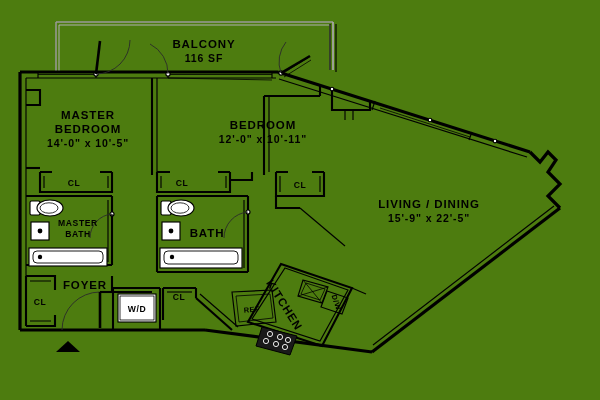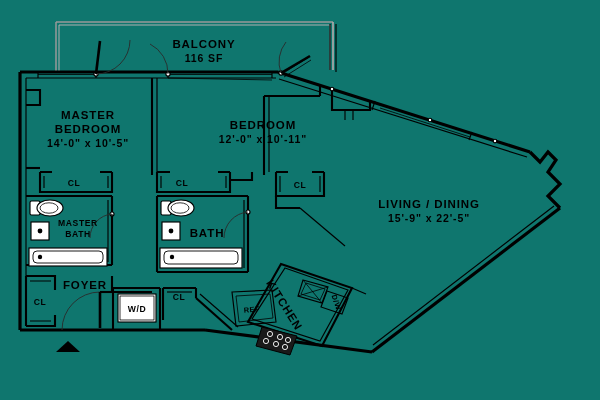--- a/index.html
+++ b/index.html
@@ -7,21 +7,21 @@
     padding: 0;
     background: #ffffff;
   }
   body {
     font-family: "Liberation Sans", sans-serif;
   }
   #plan-root {
     position: relative;
     width: 600px;
     height: 400px;
-    background: #0f766e;
+    background: #4d7c0f;
     overflow: hidden;
     text-align: right;
   }
   #plan-svg {
     position: absolute;
     left: 0;
     top: 0;
     width: 600px;
     height: 400px;
     display: block;

